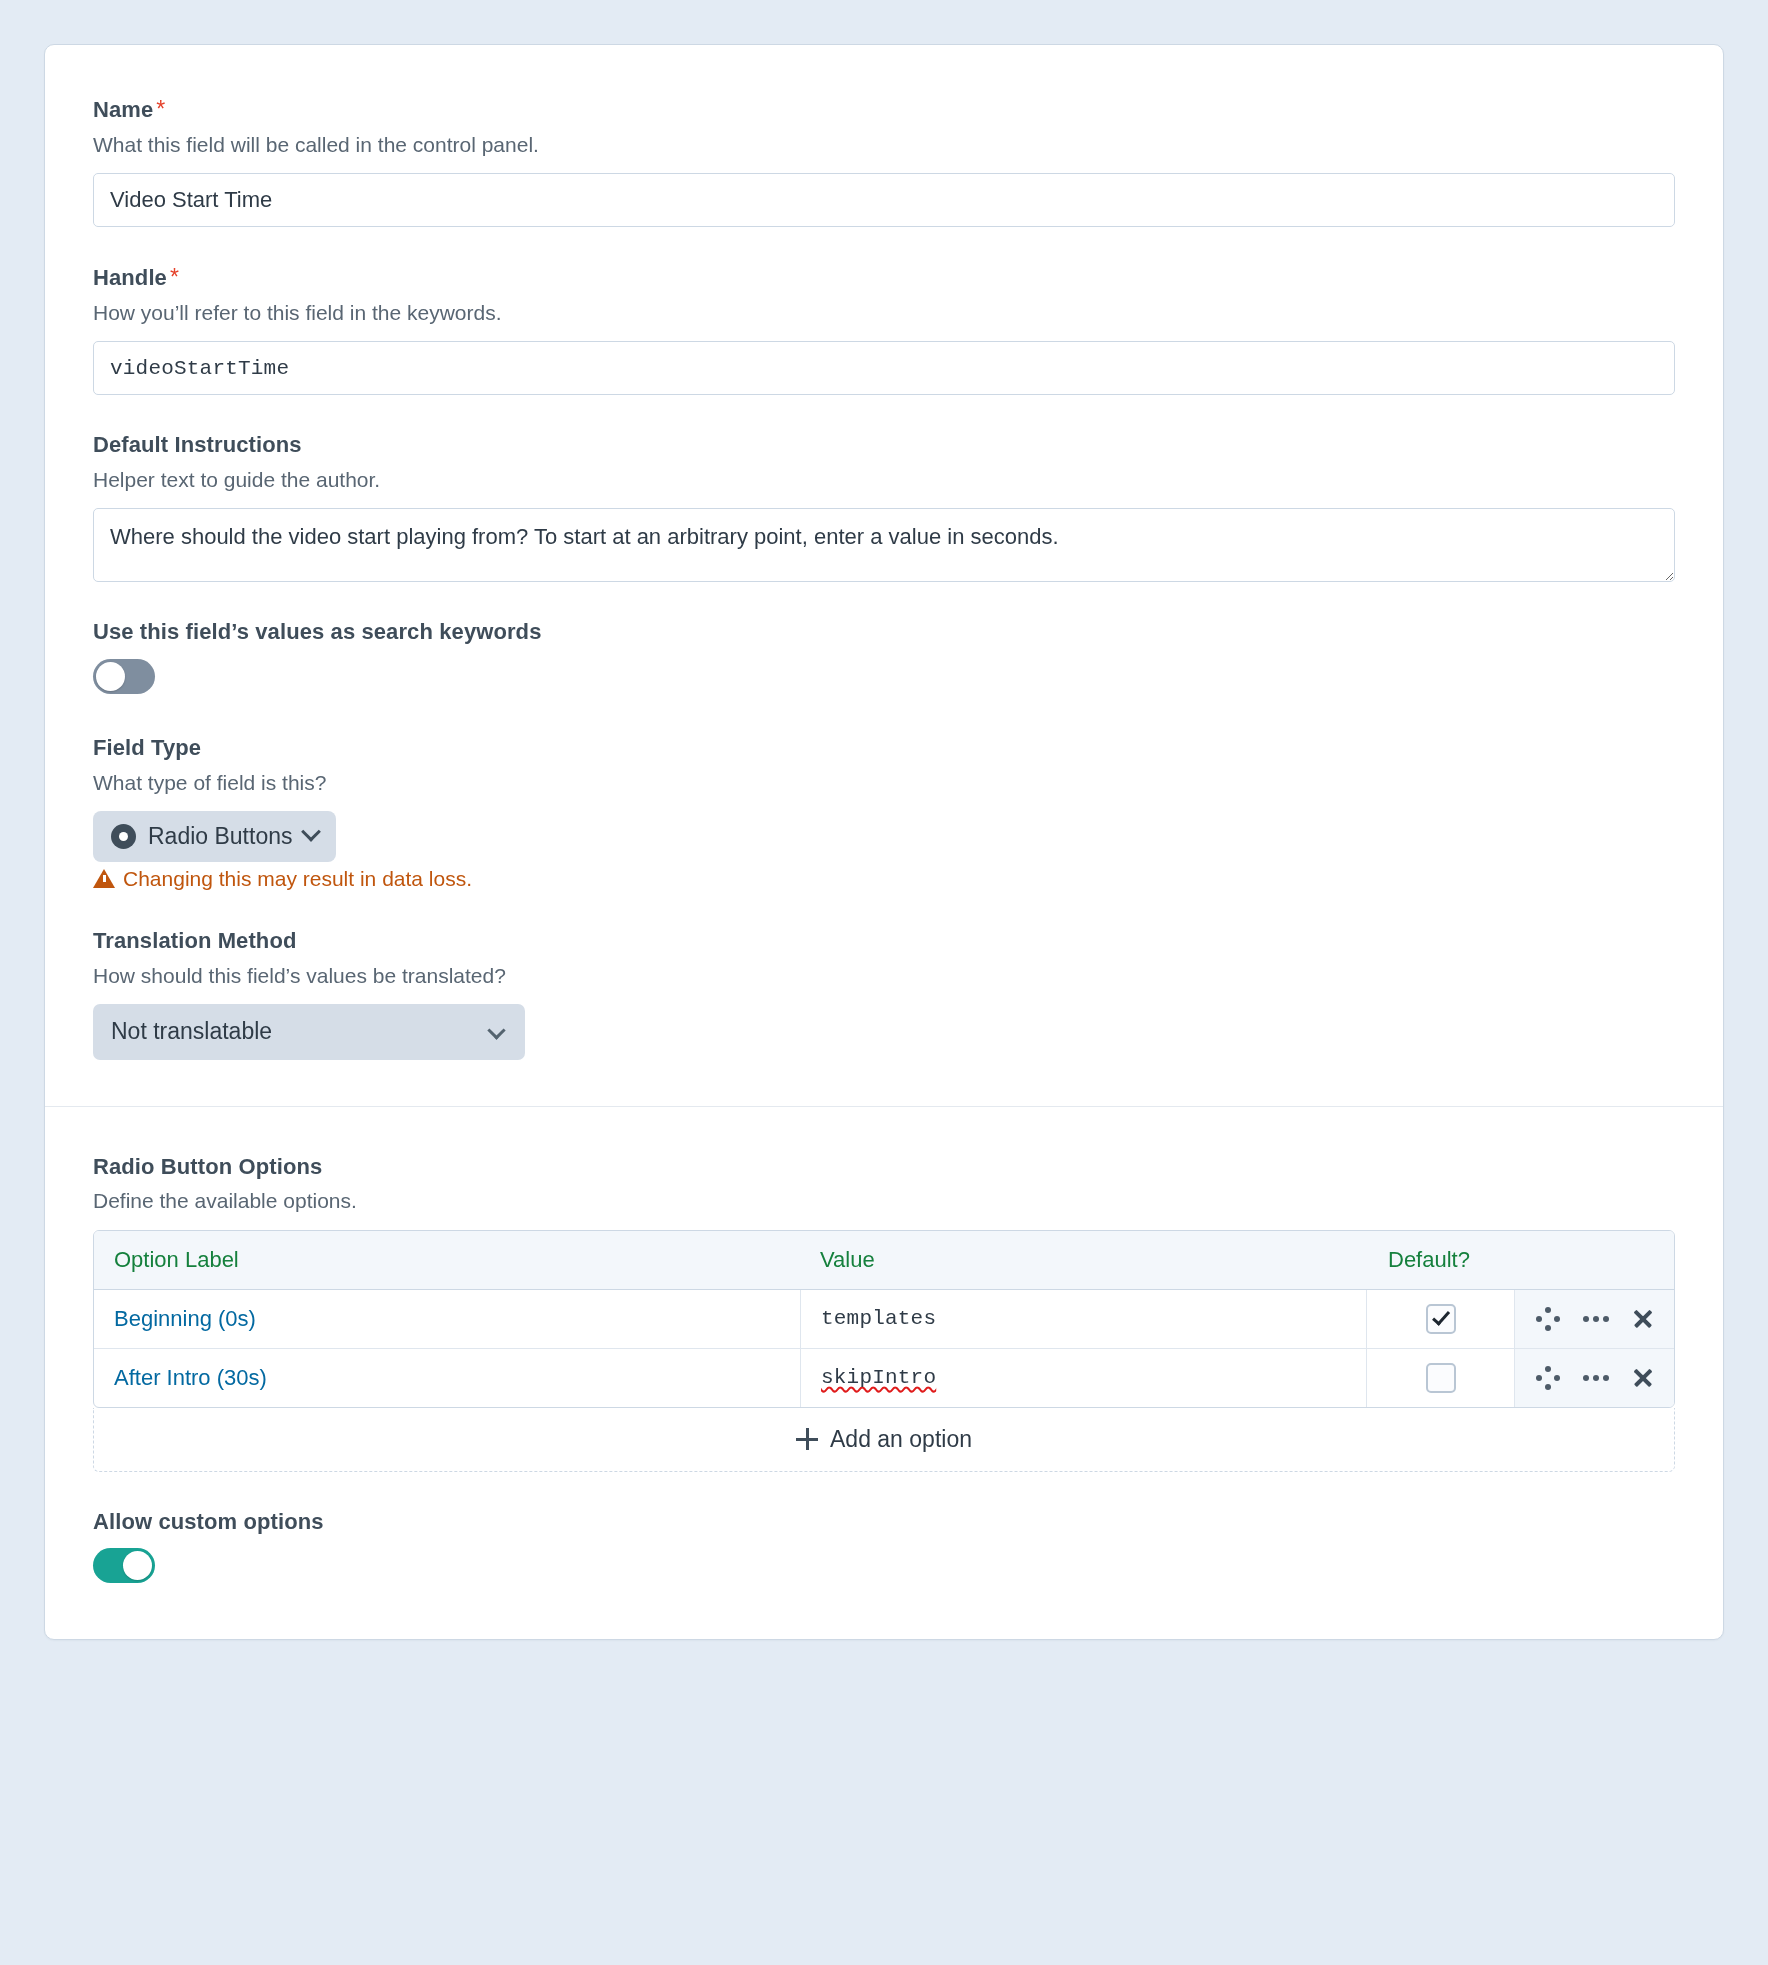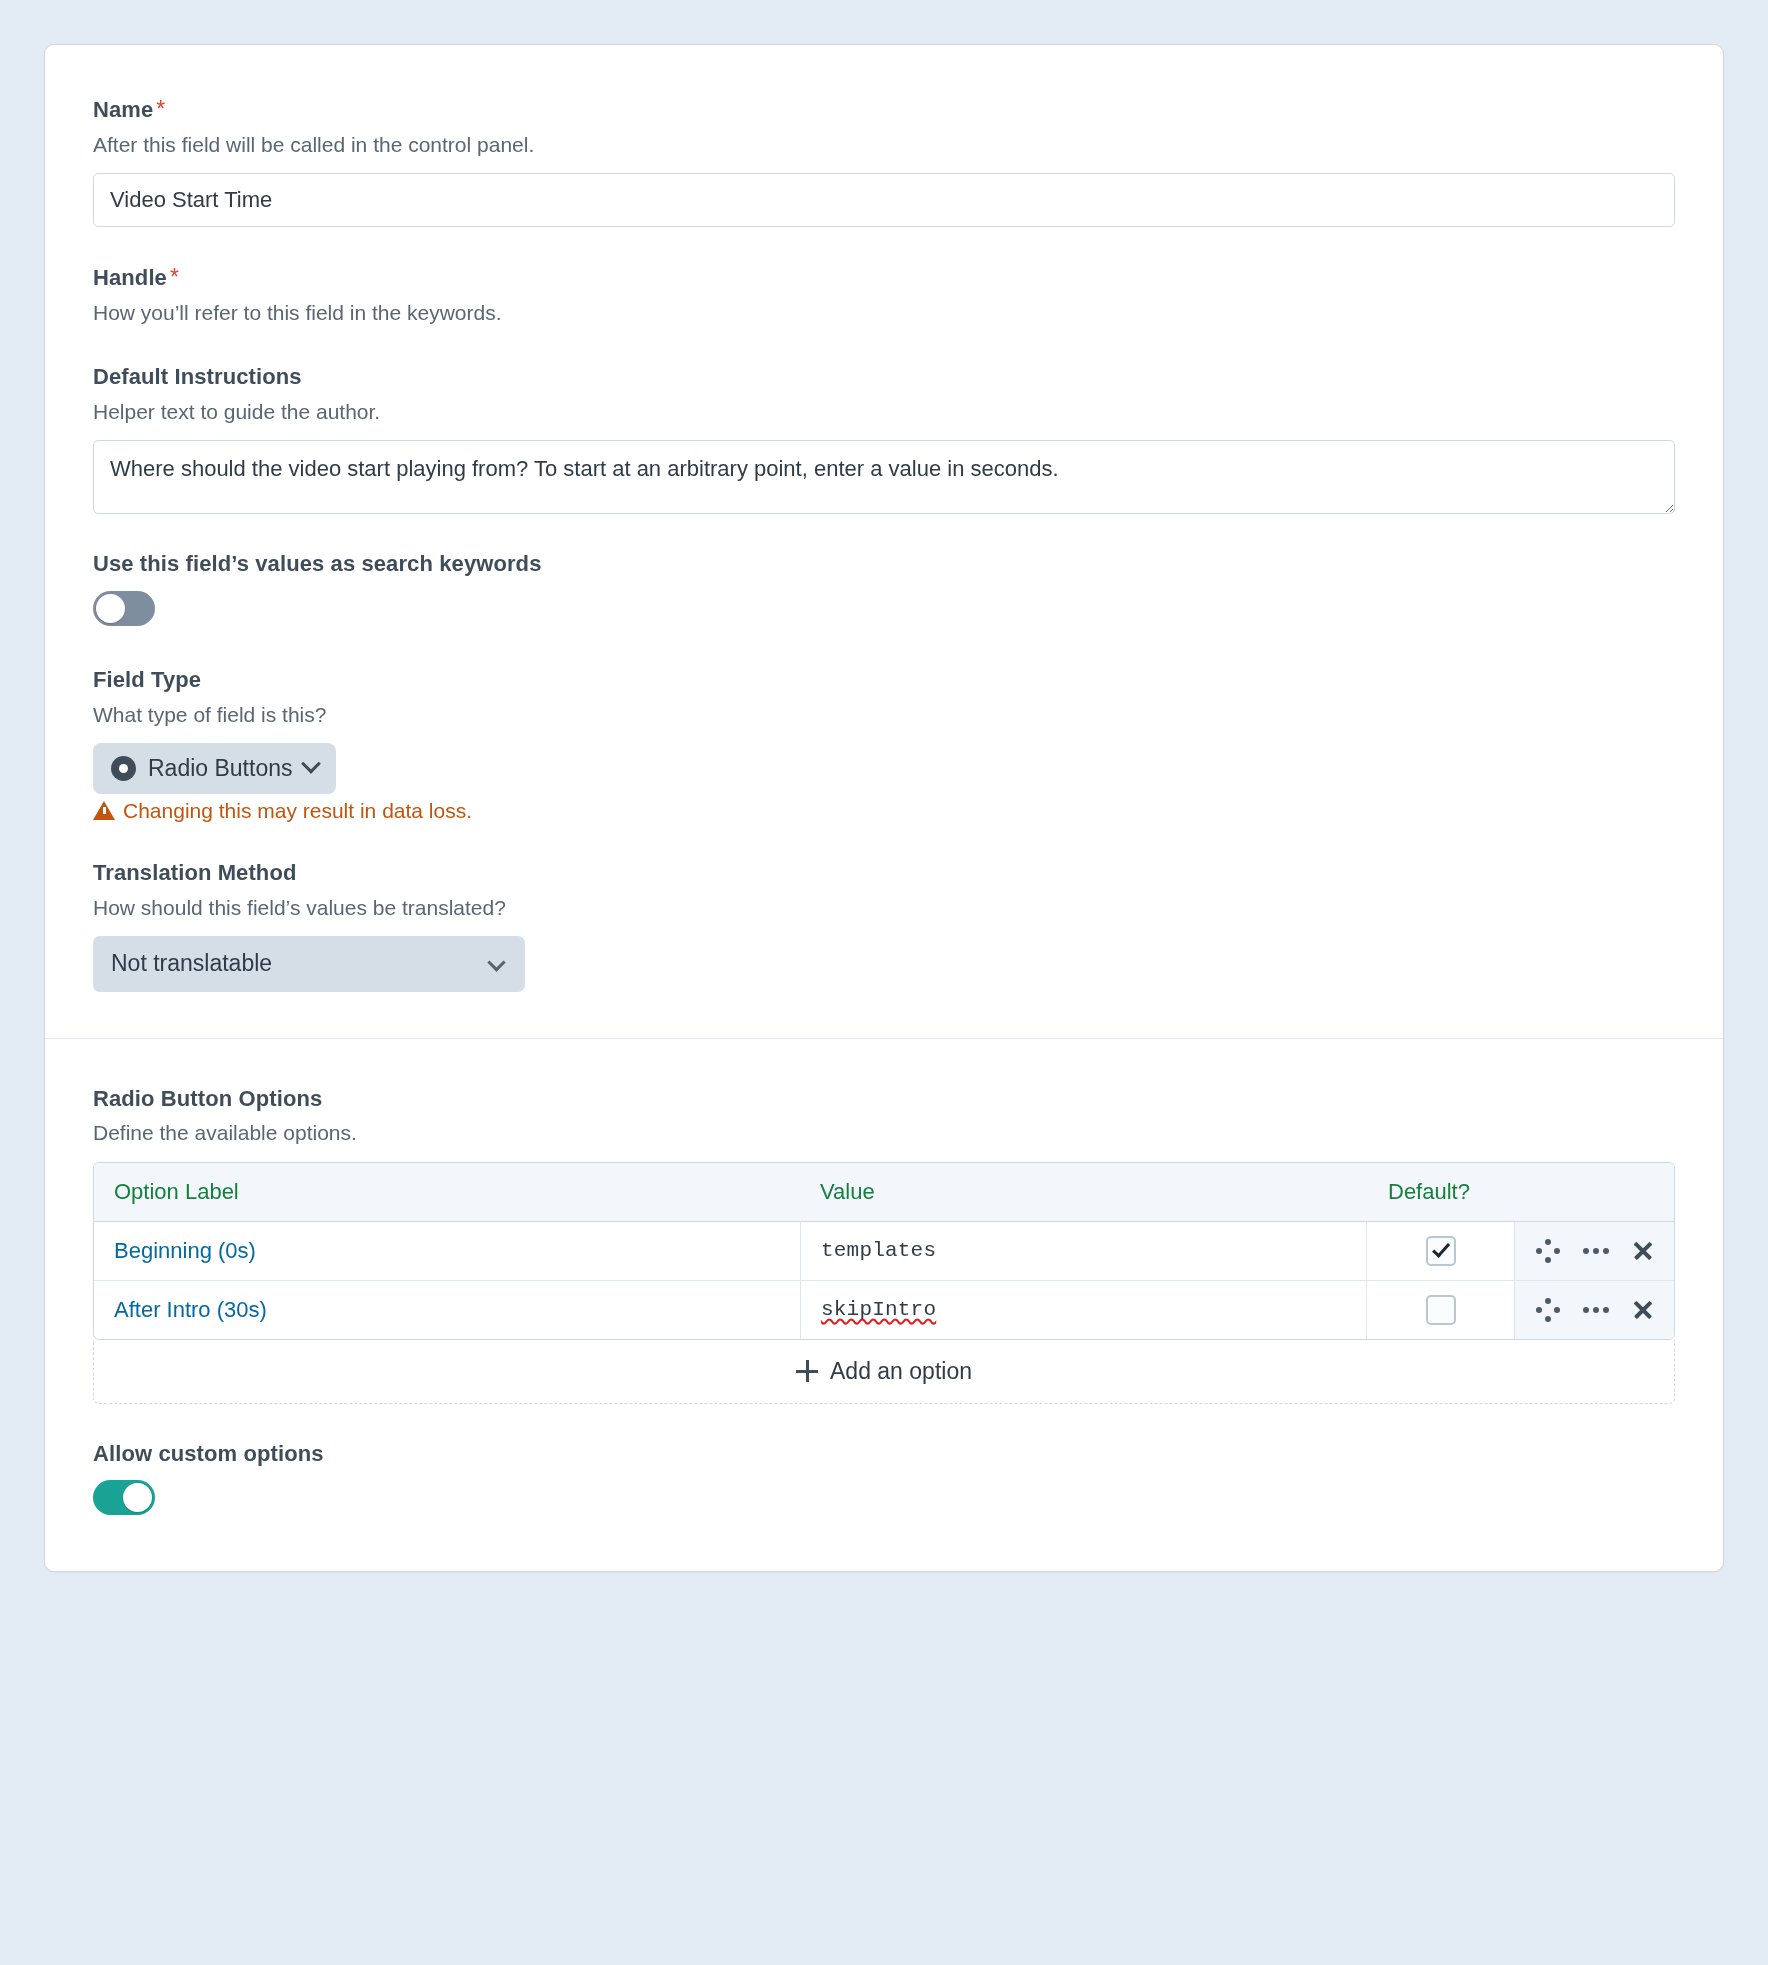--- a/index.html
+++ b/index.html
@@ -310,29 +310,30 @@
 <body>
 
 <div class="card">
 
   <div class="pane">
 
     <div class="field">
       <div class="heading">
         <span>Name</span><span class="req">*</span>
       </div>
-      <p class="instructions">After this field will be called in the control panel.</p>
+      <p class="instructions">What this field will be called in the control panel.</p>
       <input class="text-input" type="text" value="Video Start Time" style="">
     </div>
 
     <div class="field">
       <div class="heading">
         <span>Handle</span><span class="req">*</span>
       </div>
       <p class="instructions">How you’ll refer to this field in the keywords.</p>
+      <input class="text-input mono" type="text" value="videoStartTime" style="">
     </div>
 
     <div class="field">
       <div class="heading">Default Instructions</div>
       <p class="instructions">Helper text to guide the author.</p>
       <textarea class="textarea" style="">Where should the video start playing from? To start at an arbitrary point, enter a value in seconds.</textarea>
     </div>
 
     <div class="field">
       <div class="heading">Use this field’s values as search keywords</div>

